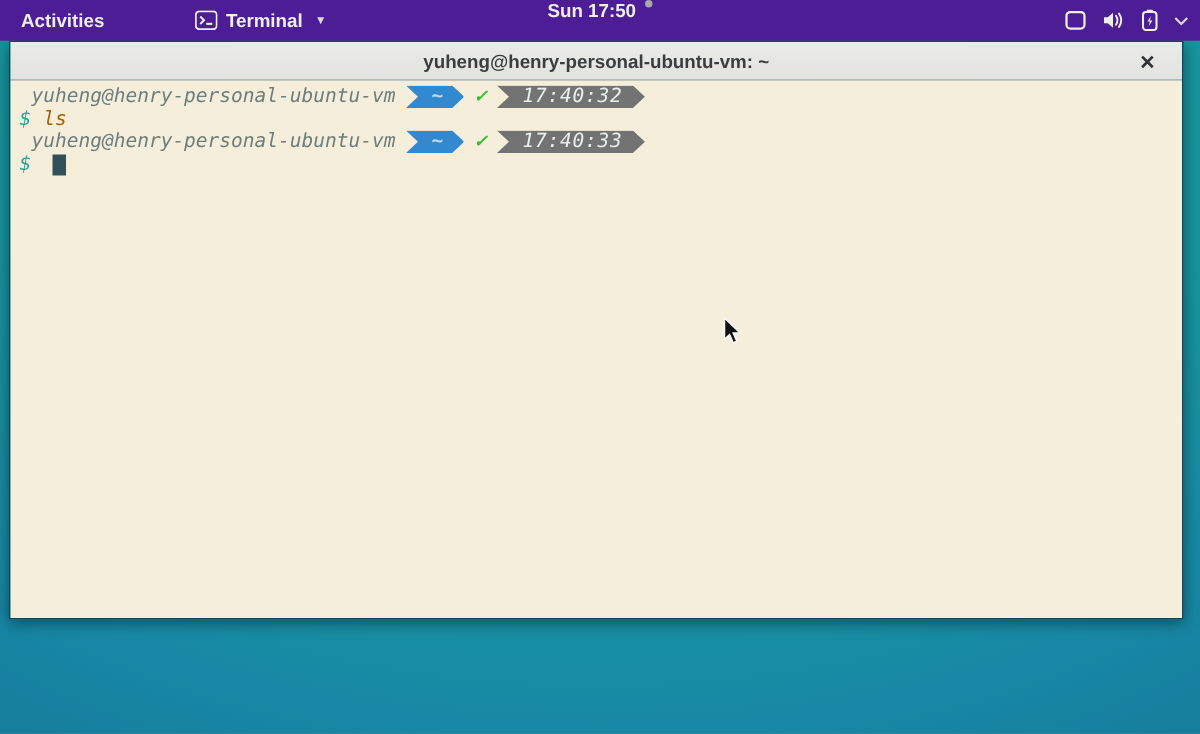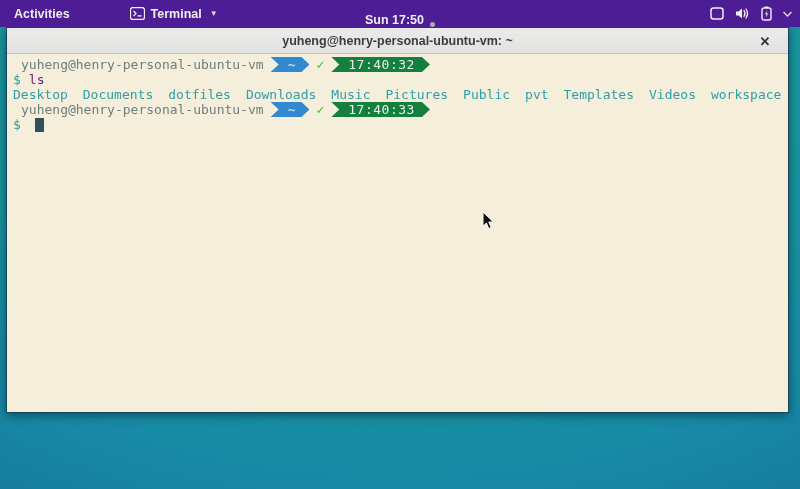--- a/index.html
+++ b/index.html
@@ -12,21 +12,21 @@
     background:#4c1d95; color:#eeeeec; display:flex; align-items:center;
     font-size:12.5px; font-weight:bold; z-index:30;
   }
   .tb-left { display:flex; align-items:center; gap:16px; padding-left:10px; }
   .activities { padding:2px 4px; cursor:default; }
   .appmenu { display:flex; align-items:center; gap:6px;margin-left:40px; }
   .appmenu svg { display:block; }
   .tb-caret { font-size:8px; line-height:1; margin-left:2px; color:#d8d8d6; }
   .tb-center {
     position:absolute; left:0; right:0; top:0; height:27px;
-    display:flex; align-items:flex-end; justify-content:center; gap:6px;
+    display:flex; align-items:flex-start; justify-content:center; gap:6px;
     pointer-events:none;
   }
   .tb-center > * { pointer-events:auto; }
   .clock-dot { width:5px; height:5px; border-radius:50%; background:#a9a9a7; }
   .tb-right {
     position:absolute; right:8px; top:0; height:27px;
     display:flex; align-items:center; gap:11px;
   }
   .tb-right svg { display:block; }
 
@@ -52,33 +52,33 @@
   .close-btn {
     position:absolute; right:12px; top:0; height:26px; width:22px;
     display:flex; align-items:center; justify-content:center;
     color:#2e3436; font-size:13px; font-weight:bold; cursor:default;
   }
   .term-body {
     flex:1; background:#f4eeda; padding:3px 0 0 6px;
     font-family:"DejaVu Sans Mono", monospace; font-size:13px; line-height:15px;
     color:#433; overflow:hidden; position:relative;
   }
-  .line { height:15px; display:flex; align-items:flex-end; white-space:pre; }
+  .line { height:15px; display:flex; align-items:flex-end; white-space:pre;font-style:italic; }
 
   .prompt-user { color:#6e7e7e; padding-left:8px; }
   .pl-seg {
     display:inline-flex; align-items:center; height:15px; margin-left:7px;
     clip-path:polygon(0 0, calc(100% - 8px) 0, 100% 50%, calc(100% - 8px) 100%, 0 100%, 8px 50%);
   }
   .pl-blue { background:#3289d0; color:#c3ddf2; padding:0 14px 0 17px; font-weight:bold; }
-  .pl-dark { background:#15803d; color:#e9efec; padding:0 15px 0 17px; letter-spacing:.5px; }
+  .pl-dark { background:#737373; color:#e9efec; padding:0 15px 0 17px; letter-spacing:.5px; }
   .check { color:#35c135; margin-left:7px; font-weight:bold; }
 
   .dollar { color:#2aa198; }
-  .cmd { color:#701a75; margin-left:8px; }
+  .cmd { color:#a16207; margin-left:8px; }
 
   .dir-line { display:flex; column-gap:15px; }
   .dir { color:#2f9fa6; }
 
   .cursor-block {
     display:inline-block; width:9px; height:14px; background:#31505a; margin-left:14px;
   }
 
   
   .pointer { position:absolute; left:482px; top:211px; z-index:50; }
@@ -149,33 +149,20 @@
       <span class="pl-seg pl-blue">~</span>
       <span class="check">✓</span>
       <span class="pl-seg pl-dark">17:40:32</span>
     </div>
 
     <div class="line">
       <span class="dollar">$</span>
       <span class="cmd">ls</span>
     </div>
 
-    <div class="line dir-line">
-      <span class="dir">Desktop</span>
-      <span class="dir">Documents</span>
-      <span class="dir">dotfiles</span>
-      <span class="dir">Downloads</span>
-      <span class="dir">Music</span>
-      <span class="dir">Pictures</span>
-      <span class="dir">Public</span>
-      <span class="dir">pvt</span>
-      <span class="dir">Templates</span>
-      <span class="dir">Videos</span>
-      <span class="dir">workspace</span>
-    </div>
 
     <div class="line">
       <span class="prompt-user">yuheng@henry-personal-ubuntu-vm</span>
       <span class="pl-seg pl-blue">~</span>
       <span class="check">✓</span>
       <span class="pl-seg pl-dark">17:40:33</span>
     </div>
 
     <div class="line">
       <span class="dollar">$</span>

